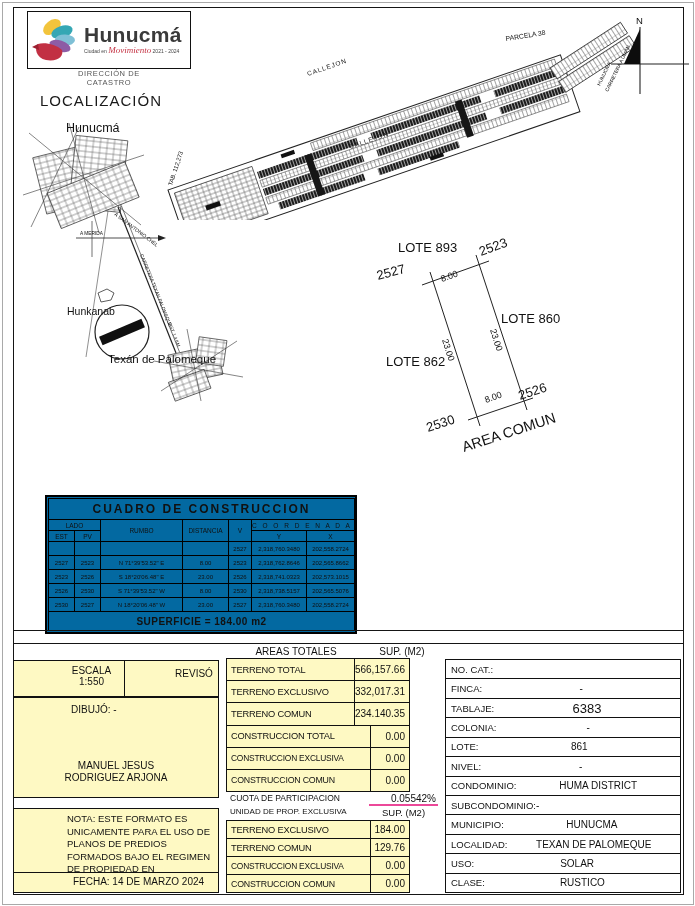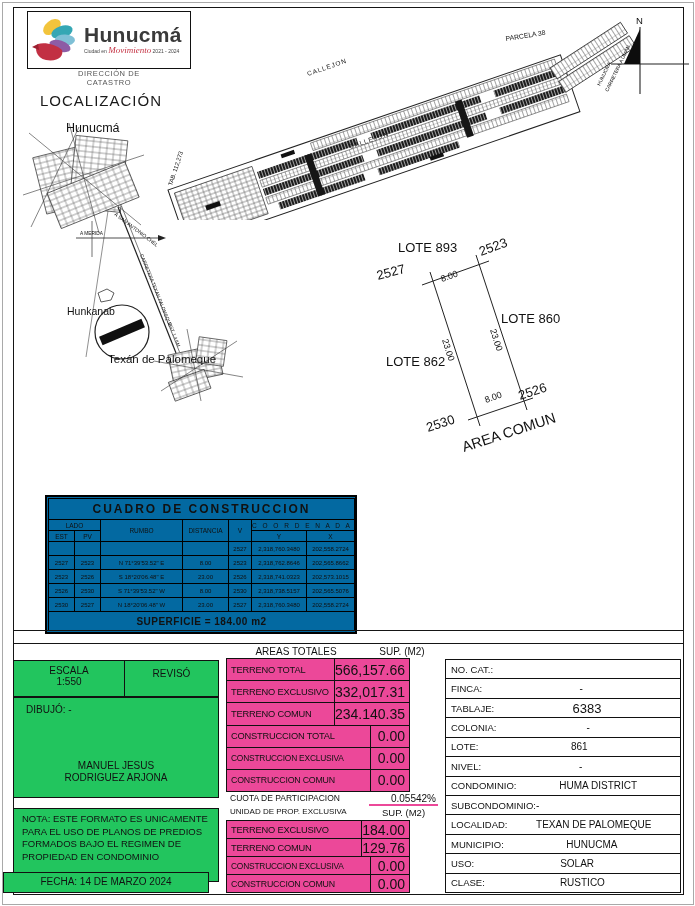--- a/index.html
+++ b/index.html
@@ -1,47 +1,47 @@
 <!DOCTYPE html>
 <html><head>
 <meta charset="utf-8">
 <style>
   html,body{margin:0;padding:0;background:#e8e8e8;}
   .page{position:relative;width:695px;height:906px;background:#ffffff;
         font-family:"Liberation Sans",sans-serif;color:#111;overflow:hidden;}
   .abs{position:absolute;}
   .scan-border{position:absolute;left:2px;top:2px;width:690px;height:901px;border:1px solid #a9a9a9;}
   .main-border{position:absolute;left:13px;top:7px;width:669px;height:886px;border:1.5px solid #151515;}
-  .box{position:absolute;border:1.2px solid #111;box-sizing:border-box;background:#22c55e;}
+  .box{position:absolute;border:1.2px solid #111;box-sizing:border-box;background:#fef9c3;padding-left:45px;}
   .rule{position:absolute;left:13px;width:670px;height:0;border-top:1.4px solid #151515;}
   
   .logo-box{position:absolute;left:27px;top:11px;width:164px;height:58px;border:1.6px solid #111;
             display:flex;align-items:center;box-sizing:border-box;background:#fff;}
   .logo-title{font-size:21px;font-weight:bold;color:#3a3a3a;letter-spacing:.3px;line-height:20px;}
   .logo-tagline{font-size:5px;color:#444;white-space:nowrap;}
   .logo-tagline .script{color:#c53344;font-family:"Liberation Serif",serif;font-style:italic;font-weight:normal;font-size:9px;}
   .dept{position:absolute;left:27px;top:70px;width:164px;text-align:center;font-size:7.5px;color:#555;
         letter-spacing:.6px;line-height:8.5px;}
   .loc-title{position:absolute;left:40px;top:92px;font-size:15px;letter-spacing:1px;color:#1a1a1a;}
   
   .ct-wrap{position:absolute;left:45px;top:495px;width:312px;border:2.6px solid #000;background:#0369a1;padding:1px;box-sizing:border-box;}
   .ct{border-collapse:collapse;width:100%;table-layout:fixed;}
   .ct td,.ct th{border:1px solid #000;font-weight:normal;text-align:center;padding:0;overflow:hidden;white-space:nowrap;}
   .ct .title{font-size:12px;font-weight:bold;letter-spacing:2px;height:20px;border:1px solid #000;}
   .ct .hdr{font-size:6.5px;height:11px;}
   .ct .coord-h{letter-spacing:2px;font-size:6.5px;}
   .ct .d{font-size:6px;height:14px;}
   .ct .foot{font-size:10px;font-weight:bold;height:18px;letter-spacing:.5px;}
   .flexrow{display:flex;align-items:flex-start;box-sizing:border-box;}
-  .mid-table{position:absolute;left:226px;width:184px;border:1.2px solid #111;box-sizing:border-box;display:flex;flex-direction:column;background:#ec4899;}
+  .mid-table{position:absolute;left:226px;width:184px;border:1.2px solid #111;box-sizing:border-box;display:flex;flex-direction:column;background:#fef9c3;}
   .mid-row{flex:1;display:flex;border-top:1.2px solid #111;align-items:stretch;}
   .mid-row:first-child{border-top:none;}
   .mid-row .lbl{width:139px;border-right:1.2px solid #111;display:flex;align-items:center;padding-left:4px;
                 font-size:9.3px;letter-spacing:-0.2px;white-space:nowrap;overflow:hidden;}
-  .mid-row .val{flex:1;display:flex;align-items:center;justify-content:flex-end;padding-right:4px;font-size:14px;}
+  .mid-row .val{flex:1;display:flex;align-items:center;justify-content:flex-end;padding-right:4px;font-size:10px;}
   .right-table{position:absolute;left:445px;top:659px;width:236px;height:234px;border:1.2px solid #111;
                box-sizing:border-box;display:flex;flex-direction:column;background:#fff;}
   .r-row{flex:1;display:flex;align-items:center;border-top:1.2px solid #111;}
   .r-row:first-child{border-top:none;}
   .r-row .lbl{padding-left:5px;font-size:9.5px;white-space:nowrap;}
   .r-row .val{flex:1;text-align:center;font-size:10px;white-space:nowrap;}
   .r-row .val.big{font-size:13px;}
   svg text{font-family:"Liberation Sans",sans-serif;fill:#111;}
 </style>
 </head>
@@ -286,21 +286,21 @@
   <div class="box" style="left:13px;top:697px;width:206px;height:101px;">
     <div style="font-size:10px;margin:6px 0 0 12px;">DIBUJÓ:  -</div>
     <div style="position:absolute;left:0;top:62px;width:100%;text-align:center;font-size:10px;line-height:12px;">
       <div>MANUEL JESUS</div>
       <div>RODRIGUEZ ARJONA</div>
     </div>
   </div>
   <div class="box" style="left:13px;top:798px;width:206px;height:74px;margin-top:10px;">
     <div style="font-size:9.5px;line-height:12.5px;margin:4px 6px 0 8px;">NOTA: ESTE FORMATO ES UNICAMENTE PARA EL USO DE PLANOS DE PREDIOS FORMADOS BAJO EL REGIMEN DE PROPIEDAD EN CONDOMINIO</div>
   </div>
-  <div class="box" style="left:3px;top:872px;width:206px;height:21px;text-align:center;">
+  <div class="box" style="left:13px;top:872px;width:206px;height:21px;text-align:center;">
     <div style="font-size:10px;margin-top:3px;">FECHA: 14 DE MARZO 2024</div>
   </div>
 
   <div class="mid-table" style="top:658px;height:134px;">
     <div class="mid-row">
       <div class="lbl">TERRENO TOTAL</div>
       <div class="val">566,157.66</div>
     </div>
     <div class="mid-row">
       <div class="lbl">TERRENO EXCLUSIVO</div>
@@ -377,28 +377,28 @@
     </div>
     <div class="r-row">
       <div class="lbl">CONDOMINIO:</div>
       <div class="val">HUMA DISTRICT</div>
     </div>
     <div class="r-row">
       <div class="lbl">SUBCONDOMINIO:</div>
       <div class="val" style="text-align:left;">-</div>
     </div>
     <div class="r-row">
+      <div class="lbl">MUNICIPIO:</div>
+      <div class="val">HUNUCMA</div>
+    </div>
+    <div class="r-row">
       <div class="lbl">LOCALIDAD:</div>
       <div class="val">TEXAN DE PALOMEQUE</div>
     </div>
     <div class="r-row">
-      <div class="lbl">MUNICIPIO:</div>
-      <div class="val">HUNUCMA</div>
-    </div>
-    <div class="r-row">
       <div class="lbl">USO:</div>
       <div class="val">SOLAR</div>
     </div>
     <div class="r-row">
       <div class="lbl">CLASE:</div>
       <div class="val">RUSTICO</div>
     </div>
   </div>
 </div>
 

